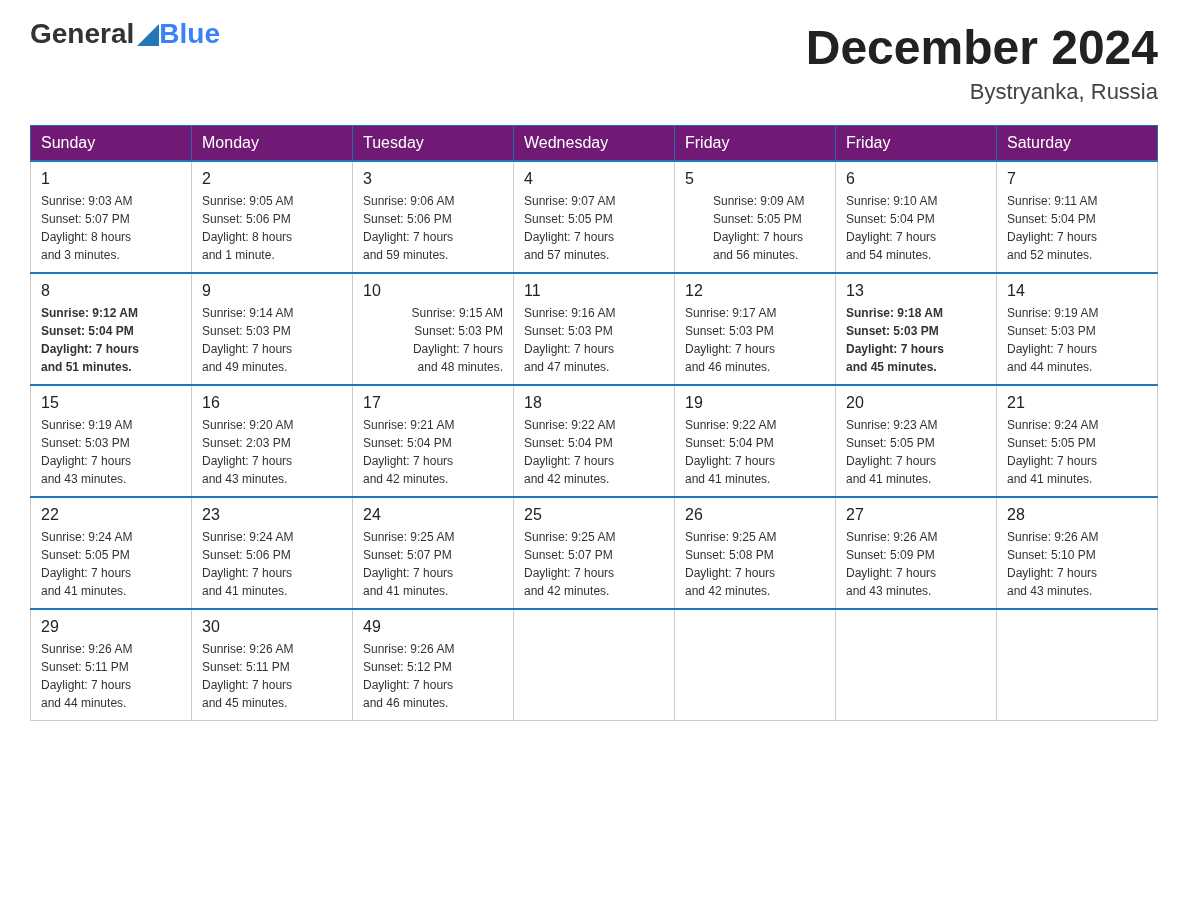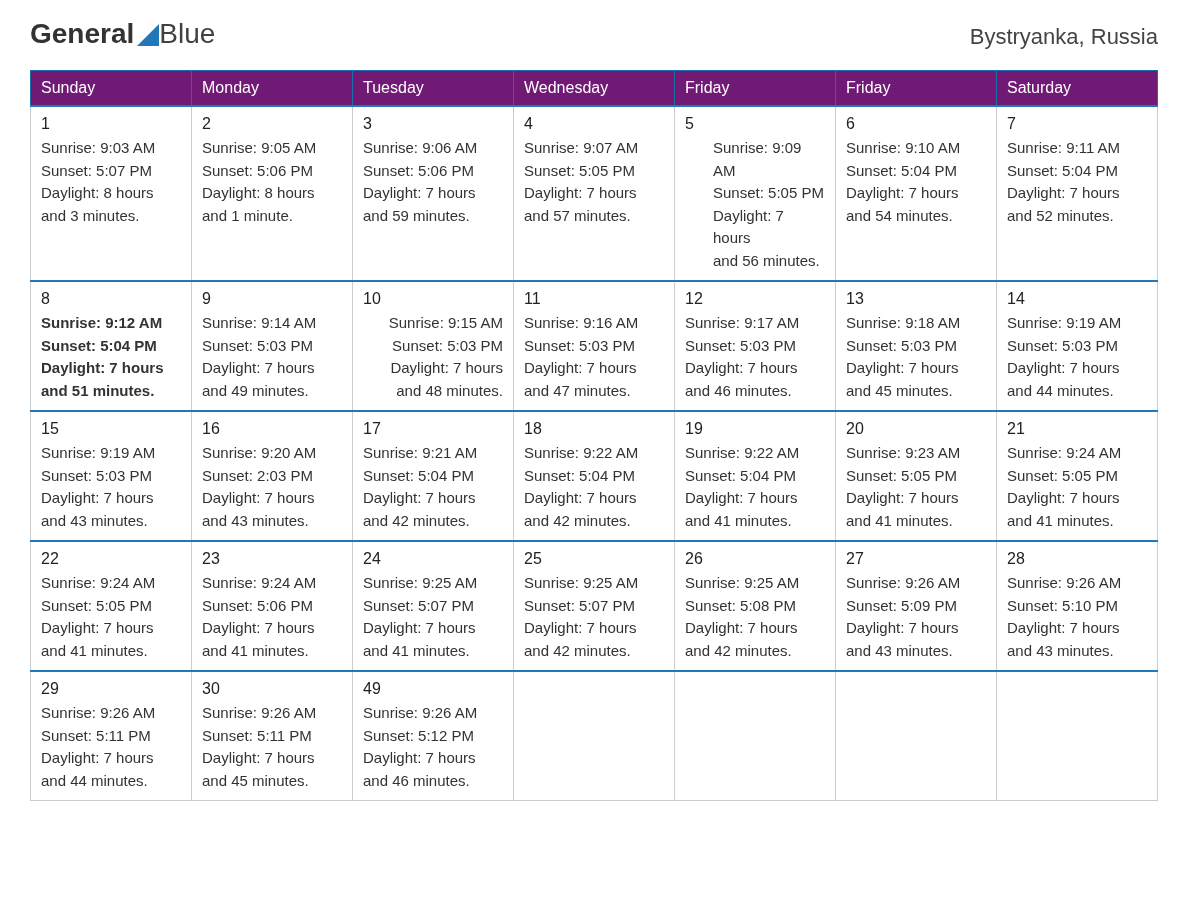--- a/index.html
+++ b/index.html
@@ -22,22 +22,22 @@
       align-items: flex-start;
     }
     .logo-general {
       font-size: 28px;
       font-weight: bold;
       color: #333;
       line-height: 1;
     }
     .logo-blue {
       font-size: 28px;
-      font-weight: normal;
-      color: #404040;
+      font-weight: bold;
+      color: #3b82f6;
       line-height: 1;
     }
     .logo-top-row {
       display: flex;
       align-items: center;
     }
     .title-block {
       text-align: right;
     }
     .month-title {
@@ -72,21 +72,21 @@
       border: 1px solid #ccc;
       height: 110px;
     }
     .day-num {
       font-size: 16px;
       font-weight: normal;
       color: #222;
       margin-bottom: 4px;
     }
     .day-info {
-      font-size: 15px;
+      font-size: 12px;
       line-height: 1.5;
       color: #333;
     }
     tbody tr:first-child td {
       border-top: 2px solid #2177b8;
     }
     tbody tr td {
       border-top: 2px solid #2177b8;
     }
     .empty-cell {
@@ -100,20 +100,21 @@
   <div class="logo">
     <div class="logo-top-row">
       <span class="logo-general">General</span>
       <svg width="22" height="22" viewBox="0 0 22 22" style="margin-left:3px;margin-top:2px;">
         <polygon points="0,22 22,22 22,0" fill="#2177b8"></polygon>
       </svg>
     </div>
     <span class="logo-blue">Blue</span>
   </div>
   <div class="title-block">
+    <div class="month-title">December 2024</div>
     <div class="location">Bystryanka, Russia</div>
   </div>
 </div>
 
 <table>
   <thead>
     <tr id="weekday-header">
     <th>Sunday</th>
         <th>Monday</th>
         <th>Tuesday</th>
@@ -206,21 +207,21 @@
         </td>
         <td>
           <div class="day-num">12</div>
           <div class="day-info" style="white-space: pre-line;">Sunrise: 9:17 AM
 Sunset: 5:03 PM
 Daylight: 7 hours
 and 46 minutes.</div>
         </td>
         <td>
           <div class="day-num">13</div>
-          <div class="day-info" style="white-space: pre-line;">Sunrise: 9:18 AM
+          <div class="day-info" style="white-space: pre-line; font-weight: bold;">Sunrise: 9:18 AM
 Sunset: 5:03 PM
 Daylight: 7 hours
 and 45 minutes.</div>
         </td>
         <td>
           <div class="day-num">14</div>
           <div class="day-info" style="white-space: pre-line;">Sunrise: 9:19 AM
 Sunset: 5:03 PM
 Daylight: 7 hours
 and 44 minutes.</div>

